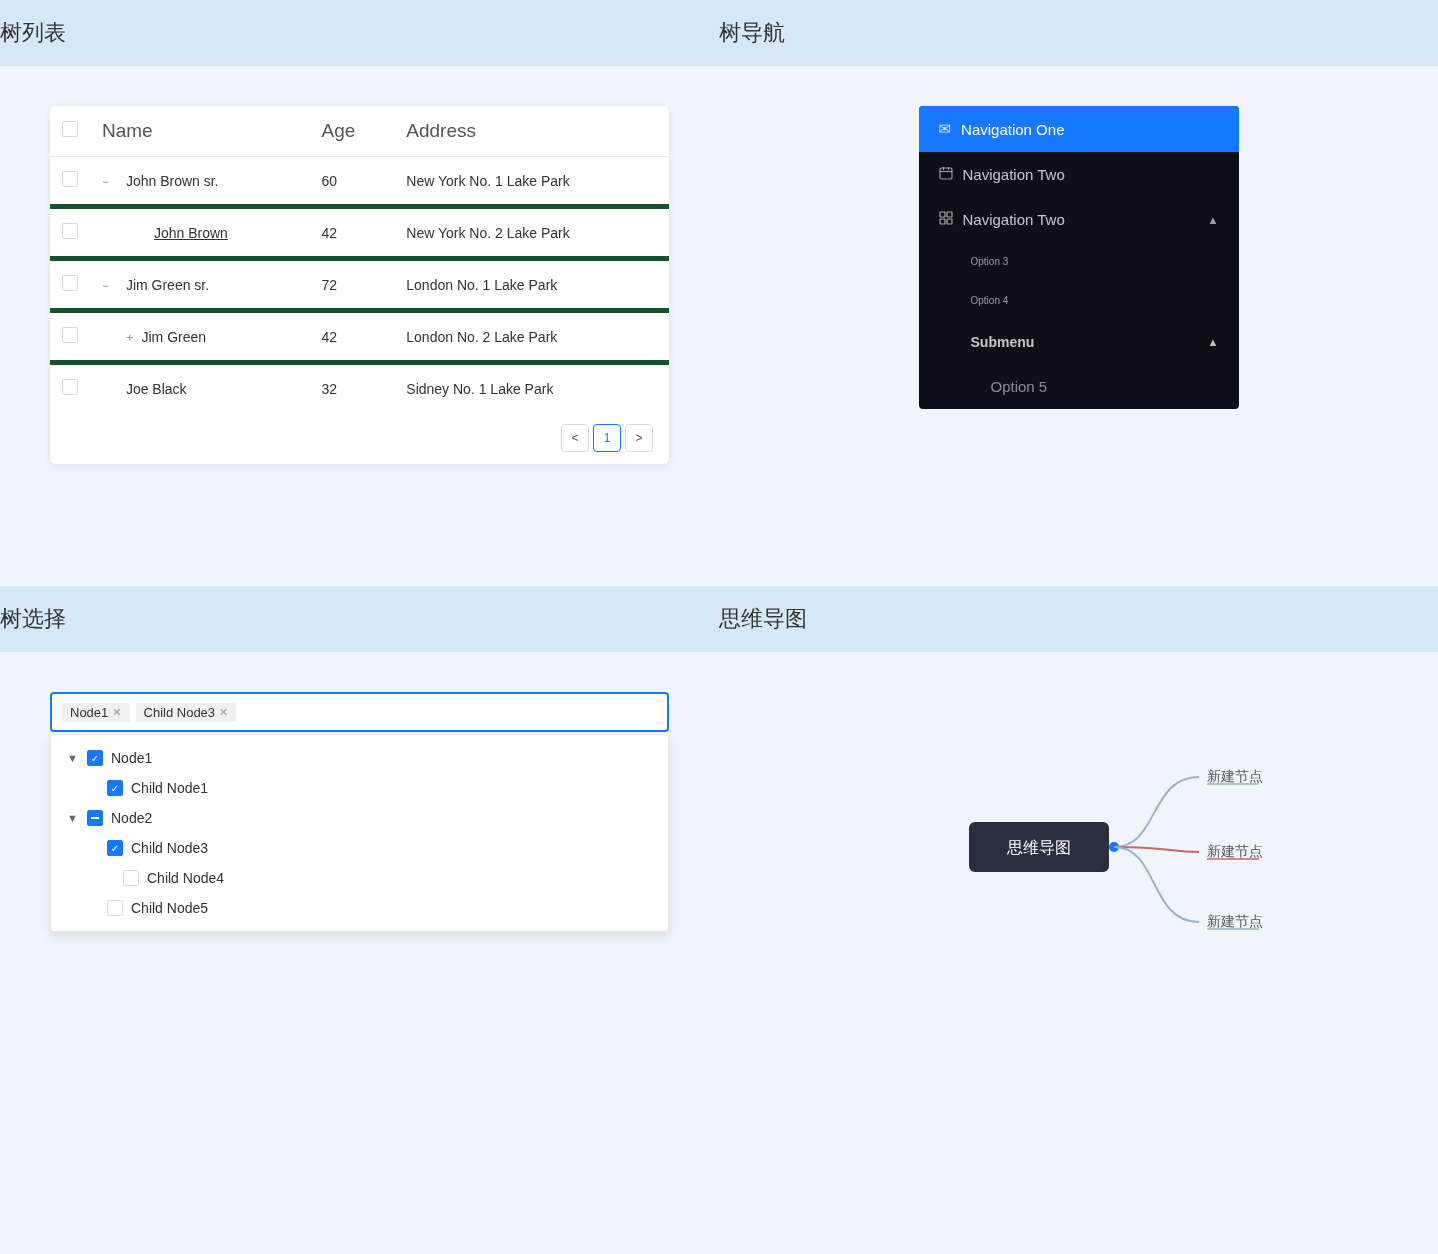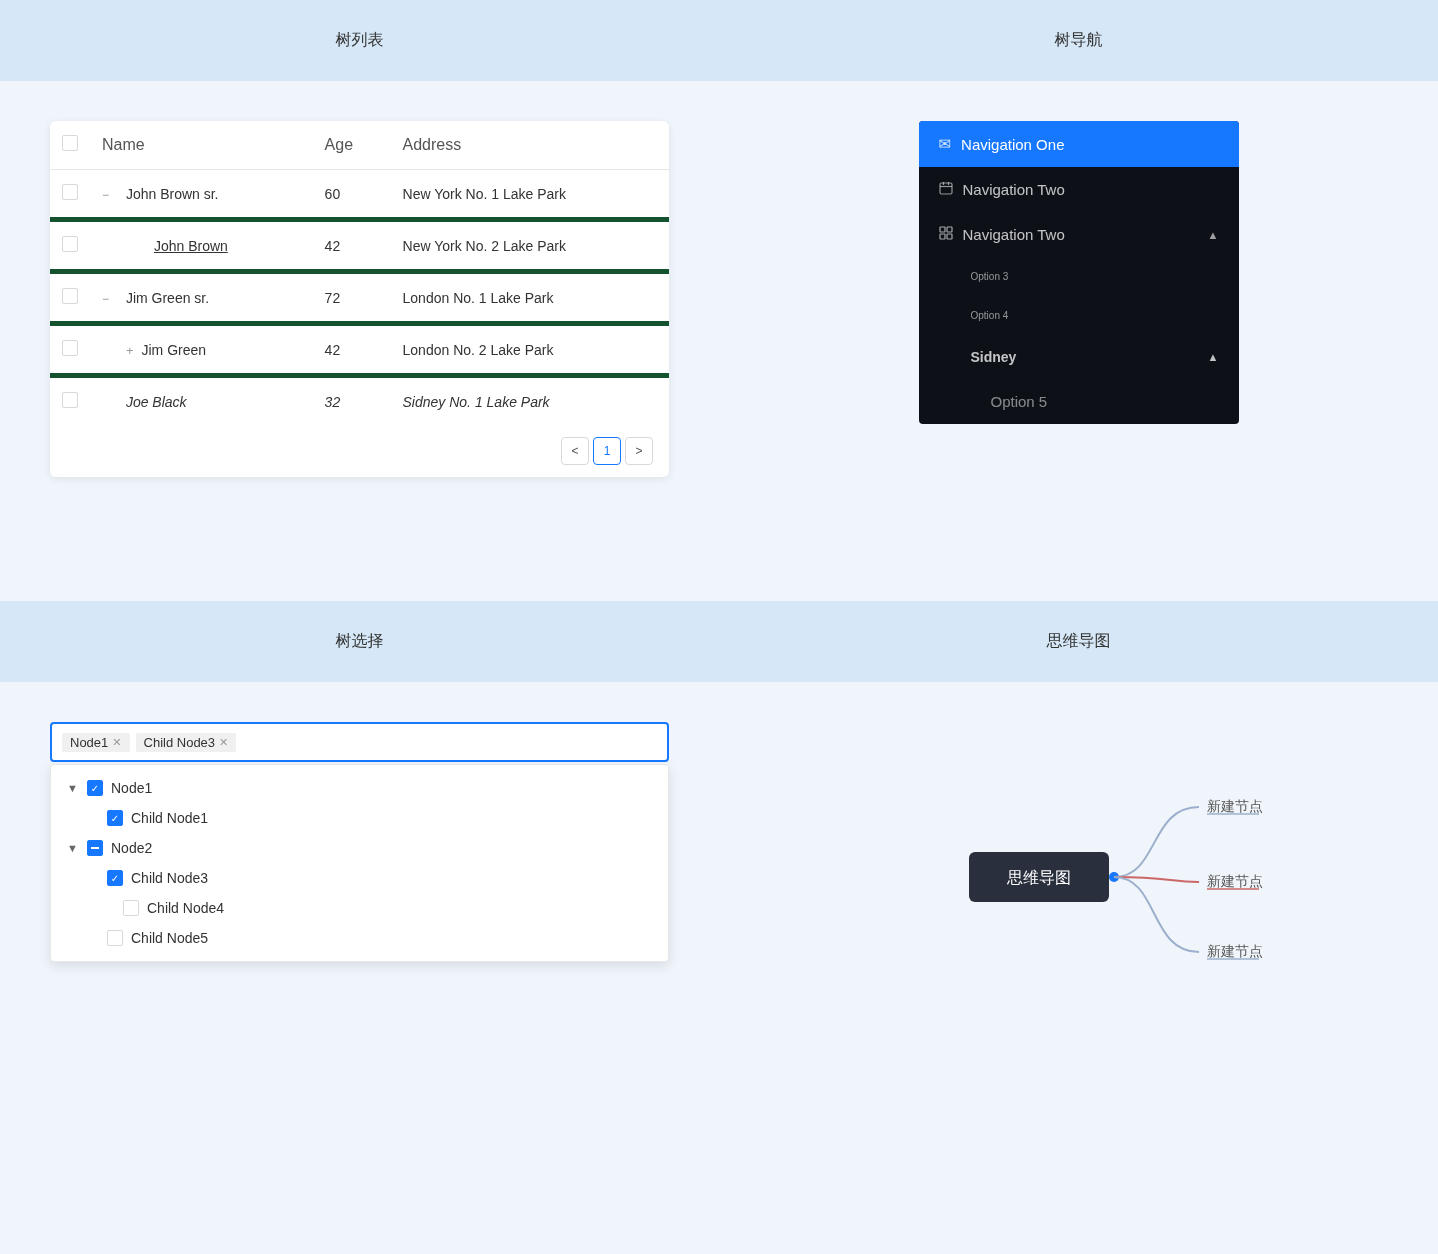--- a/index.html
+++ b/index.html
@@ -17,23 +17,22 @@
       grid-template-rows: auto auto;
     }
 
     
     .section {
       padding: 0;
     }
 
     .section-header {
       background: #d6e8f7;
-      text-align: center;
-      padding: 30px 0;
-      font-size: 16px;
+      padding: 18px 0;
+      font-size: 22px;
       font-weight: 400;
       color: #333;
     }
 
     .section-body {
       padding: 40px 50px;
       min-height: 520px;
       background: #f0f5fb;
     }
 
@@ -52,33 +51,32 @@
 
     .tree-table thead tr {
       border-bottom: 1px solid #e8e8e8;
     }
 
     .tree-table th {
       padding: 14px 12px;
       text-align: left;
       font-weight: 500;
       color: #555;
-      font-size: 16px;
+      font-size: 19px;
     }
 
     .tree-table td {
       padding: 14px 12px;
       border-bottom: 5px solid #14532d;
       color: #333;
       font-size: 14px;
     }
 
     .tree-table tr:last-child td {
       border-bottom: none;
-      font-style: italic;
     }
 
     .checkbox-cell {
       width: 36px;
     }
 
     .cb {
       width: 16px;
       height: 16px;
       border: 1px solid #d9d9d9;
@@ -422,21 +420,21 @@
 
         <div class="nav-item sub">
           <span>Option 3</span>
         </div>
 
         <div class="nav-item sub">
           <span>Option 4</span>
         </div>
 
         <div class="nav-submenu-label">
-          <span>Sidney</span>
+          <span>Submenu</span>
           <span class="nav-arrow">▲</span>
         </div>
 
         <div class="nav-item" style="padding-left: 72px; color: rgba(255,255,255,0.5); align-items: flex-end;">
           <span>Option 5</span>
         </div>
 
       </div>
     </div>
   </div>

